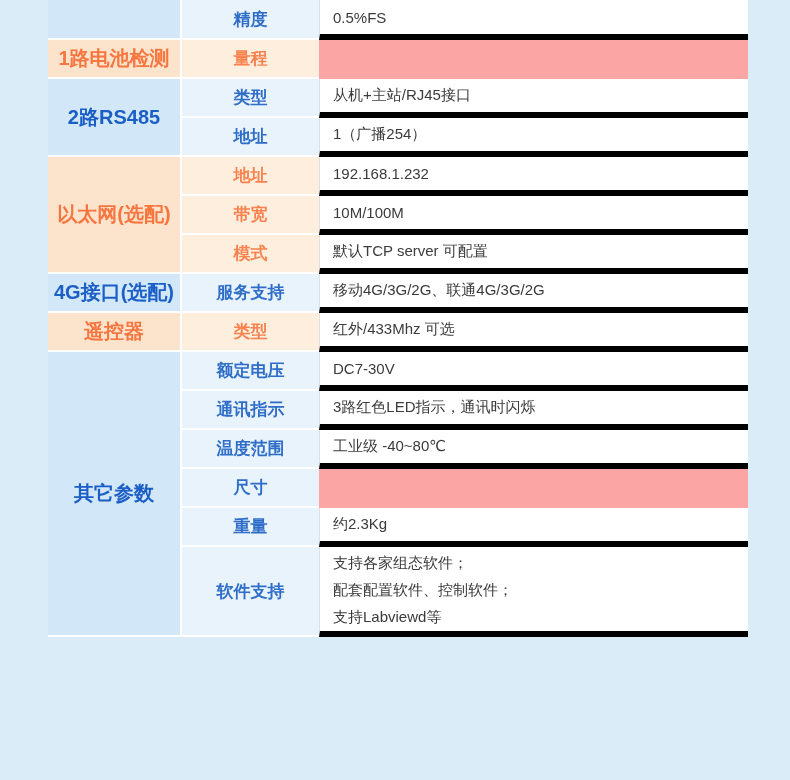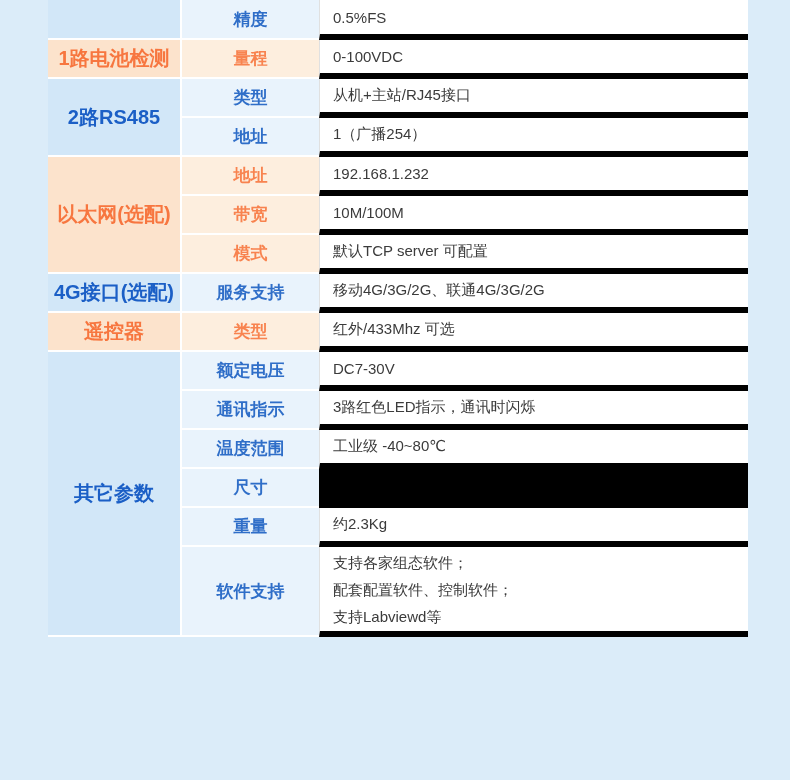--- a/index.html
+++ b/index.html
@@ -8,21 +8,21 @@
     background: #dbecf9;
     font-family: "Liberation Sans", "DejaVu Sans", sans-serif;
     overflow: hidden;
   }
   .page { width: 790px; height: 780px; position: relative; }
   .spec-table {
     position: absolute;
     left: 48px;
     top: 0;
     width: 700px;
-    background: #000000;
+    background: #fca5a5;
   }
   .group { display: flex; align-items: stretch; }
   .gl {
     width: 134px;
     flex: 0 0 134px;
     border-right: 2px solid #ffffff;
     border-bottom: 2px solid #ffffff;
     display: flex;
     flex-direction: row;
     align-items: center;
@@ -94,23 +94,20 @@
 
     <div class="group">
       <div class="gl orange">
         <span>1路电池检测</span>
       </div>
       <div class="rows">
         <div class="row">
           <div class="param orange">
             <span>量程</span>
           </div>
-          <div class="value">
-            <span>0-100VDC</span>
-          </div>
         </div>
       </div>
     </div>
 
     <div class="group">
       <div class="gl blue two-line">
         <span>2路</span>
         <span>RS485</span>
       </div>
       <div class="rows">

